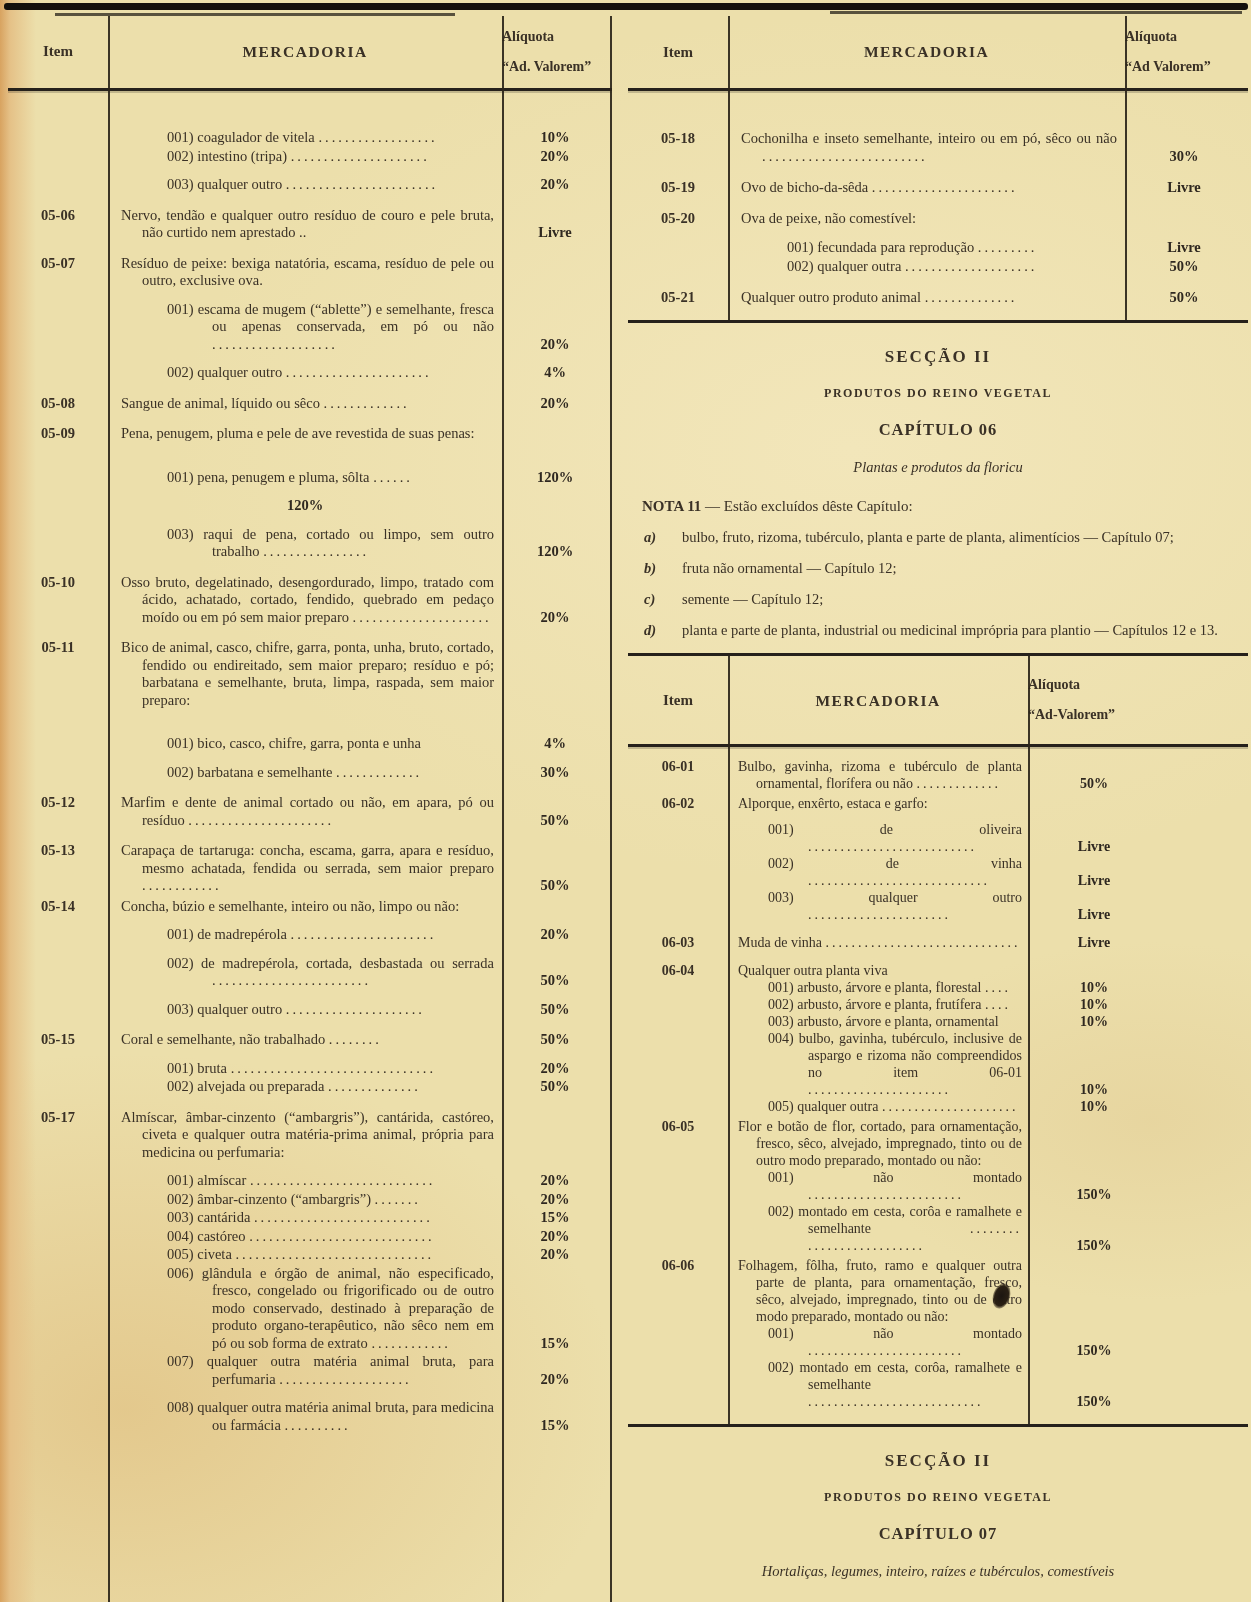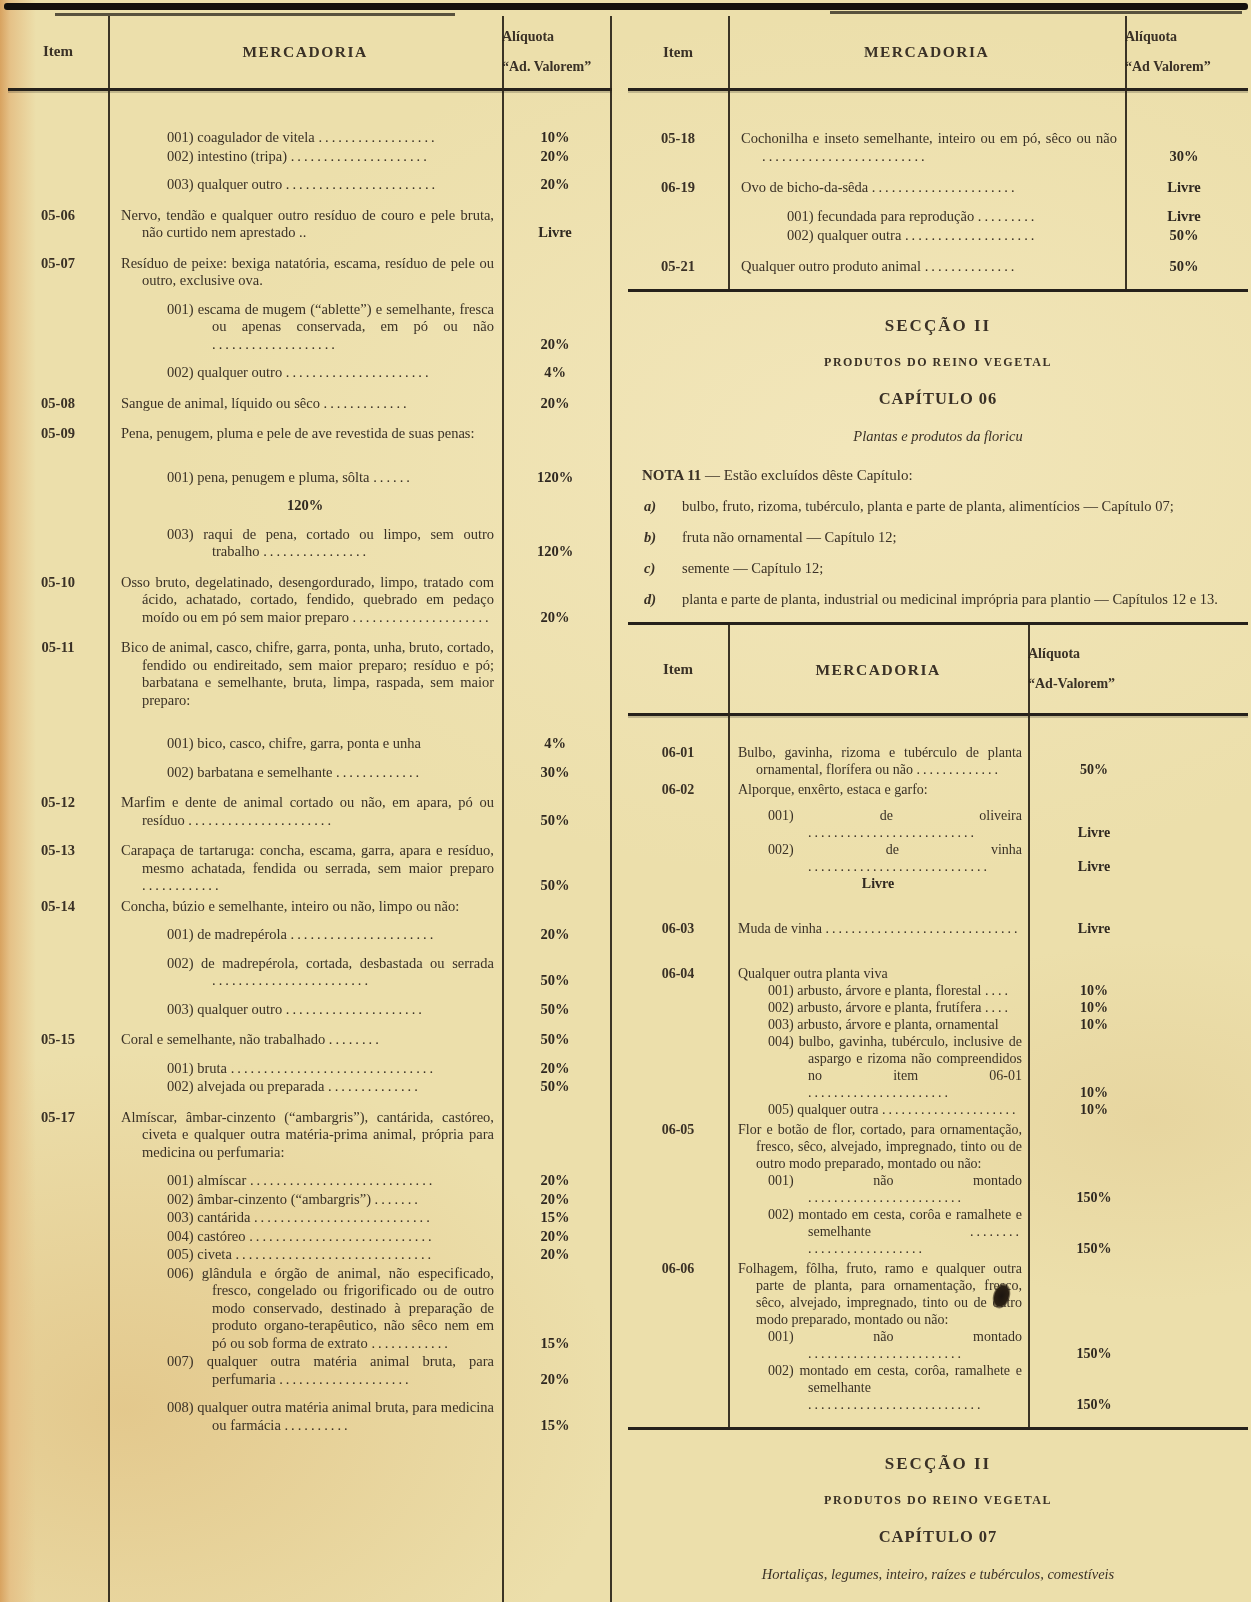--- a/index.html
+++ b/index.html
@@ -48,21 +48,21 @@
 
   #left-table{position:absolute;left:8px;top:16px;bottom:0;width:604px;
               --c1:100px;--c2:394px;--c3:106px;font-size:14.5px;line-height:17.5px;}
   #right-col{position:absolute;left:628px;top:16px;width:620px;}
   #right-table1{--c1:100px;--c2:397px;--c3:118px;font-size:14.5px;line-height:18px;
                 border-bottom:3px solid #26211b;padding-bottom:14px;}
   #right-table2{--c1:100px;--c2:300px;--c3:132px;font-size:14px;line-height:17px;
                 border-bottom:3px solid #26211b;padding-bottom:14px;}
   #right-table2 .thead{min-height:88px;}
   #right-table2 .trow.first{margin-top:24px;}
-  #right-table2 .trow.main{margin-top:28px;}
+  #right-table2 .trow.main{margin-top:11px;}
   #right-table2 .trow.sub{margin-top:9px;}
   #right-table2 .trow.subtight{margin-top:0;}
   #right-table2 .cell-desc{padding:0 6px 0 28px;text-indent:-18px;}
   #right-table2 .trow.sub .cell-desc,#right-table2 .trow.subtight .cell-desc{padding-left:80px;text-indent:-40px;}
 
   
   .section{padding:0 4px 14px 4px;}
   .section.ruled{border-bottom:3px solid #26211b;}
   .sec-center{text-align:center;}
   .sec-title{margin-top:24px;font-weight:bold;font-size:17px;letter-spacing:2px;}
@@ -287,23 +287,28 @@
         </div>
       </div>
       <div class="hrule"></div>
       <div id="right1-rows">
           <div class="trow main first">
     <div class="cell-item">05-18</div>
     <div class="cell-desc">Cochonilha e inseto semelhante, inteiro ou em pó, sêco ou não <span class="leader">.........................</span></div>
     <div class="cell-val">30%</div>
   </div>
           <div class="trow main">
-    <div class="cell-item">06-19</div>
+    <div class="cell-item">05-19</div>
     <div class="cell-desc">Ovo de bicho-da-sêda <span class="leader">......................</span></div>
     <div class="cell-val">Livre</div>
+  </div>
+          <div class="trow main">
+    <div class="cell-item">05-20</div>
+    <div class="cell-desc">Ova de peixe, não comestível:</div>
+    <div class="cell-val"></div>
   </div>
           <div class="trow sub">
     <div class="cell-item"></div>
     <div class="cell-desc">001) fecundada para reprodução <span class="leader">.........</span></div>
     <div class="cell-val">Livre</div>
   </div>
           <div class="trow subtight">
     <div class="cell-item"></div>
     <div class="cell-desc">002) qualquer outra <span class="leader">....................</span></div>
     <div class="cell-val">50%</div>
@@ -373,20 +378,21 @@
     <div class="cell-desc">001) de oliveira <span class="leader">..........................</span></div>
     <div class="cell-val">Livre</div>
   </div>
           <div class="trow subtight">
     <div class="cell-item"></div>
     <div class="cell-desc">002) de vinha <span class="leader">............................</span></div>
     <div class="cell-val">Livre</div>
   </div>
           <div class="trow subtight">
     <div class="cell-item"></div>
+    <div class="cell-desc">003) qualquer outro <span class="leader">......................</span></div>
     <div class="cell-val">Livre</div>
   </div>
           <div class="trow main">
     <div class="cell-item">06-03</div>
     <div class="cell-desc">Muda de vinha <span class="leader">..............................</span></div>
     <div class="cell-val">Livre</div>
   </div>
           <div class="trow main">
     <div class="cell-item">06-04</div>
     <div class="cell-desc">Qualquer outra planta viva</div>

